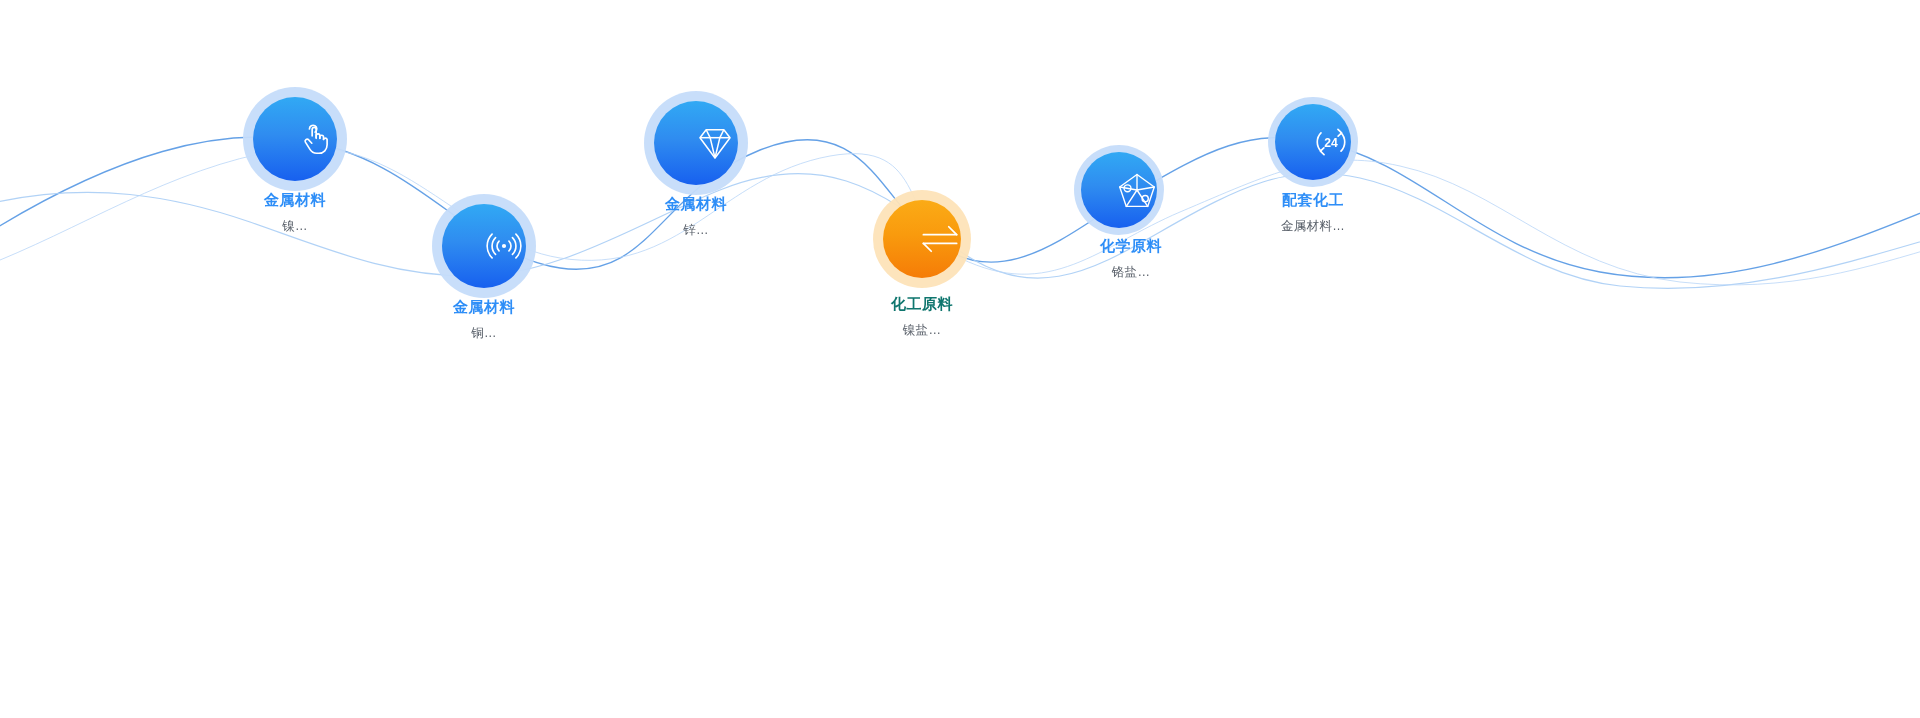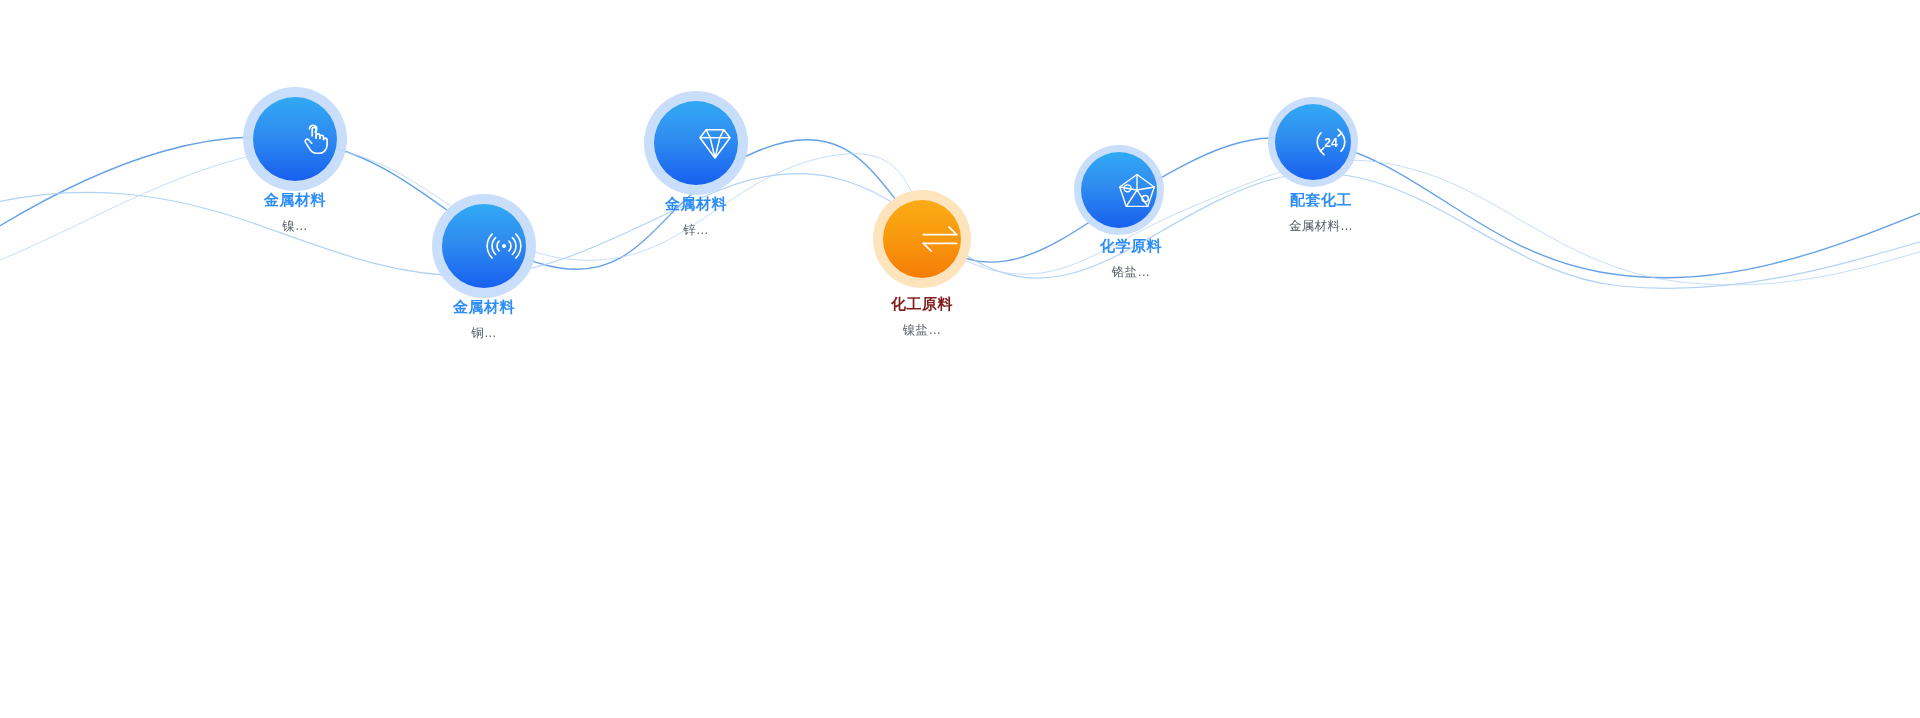--- a/index.html
+++ b/index.html
@@ -89,21 +89,21 @@
     transform: translateX(-50%);
   }
   .node-title {
     font-size: 15px;
     font-weight: bold;
     letter-spacing: .5px;
     line-height: 20px;
     color: #2e8ef7;
   }
   .node-title.orange-text {
-    color: #7f1d1d;
+    color: #0f766e;
   }
   .node-sub {
     font-size: 12.5px;
     line-height: 18px;
     color: #555c66;
     margin-top: 7px;
     letter-spacing: .3px;
   }
 </style>
 </head>
@@ -224,20 +224,20 @@
         <span class="icon-slot">
           <svg width="40" height="40" viewBox="0 0 46 46" fill="none" stroke="#ffffff" stroke-width="1.9" stroke-linecap="round" stroke-linejoin="round">
             <path d="M34.5 12.5A15 15 0 0 1 34.5 33.5"></path>
             <path d="M11.5 33.5A15 15 0 0 1 11.5 12.5"></path>
             <path d="M31 8.5 L35.2 12.4 L31.2 16.2"></path>
             <path d="M15 37.5 L10.8 33.6 L14.8 29.8"></path>
             <text x="23" y="28.5" text-anchor="middle" font-family="Liberation Sans, sans-serif" font-size="14" font-weight="bold" fill="#ffffff" stroke="none">24</text>
           </svg>
         </span>
       </div>
-      <div class="node-text" style="left: 8px; top: 48px;">
+      <div class="node-text" style="left: 0px; top: 48px;">
         <div class="node-title">配套化工</div>
         <div class="node-sub">金属材料…</div>
       </div>
     </div>
 
   </div>
 </div>
 
 </body></html>

